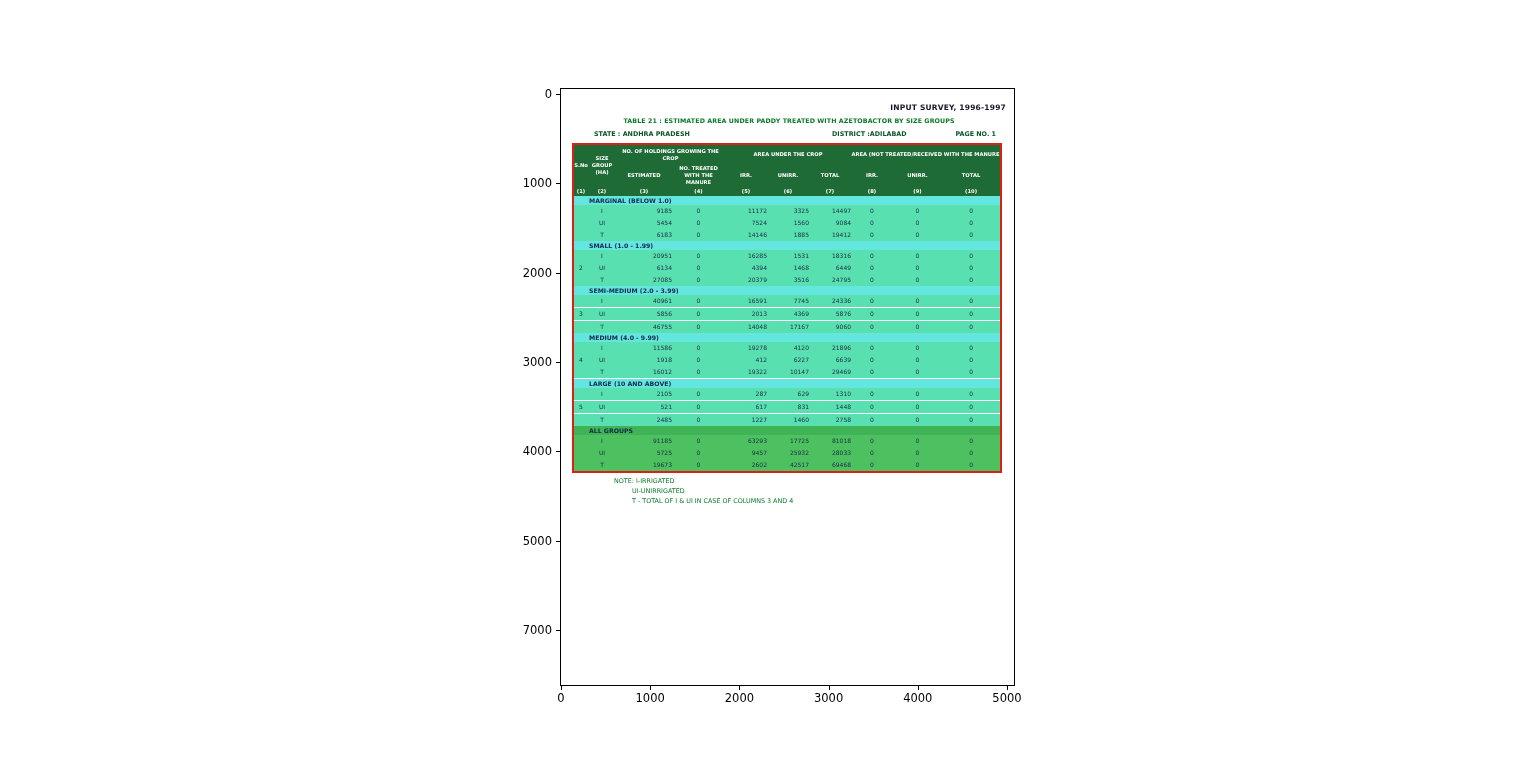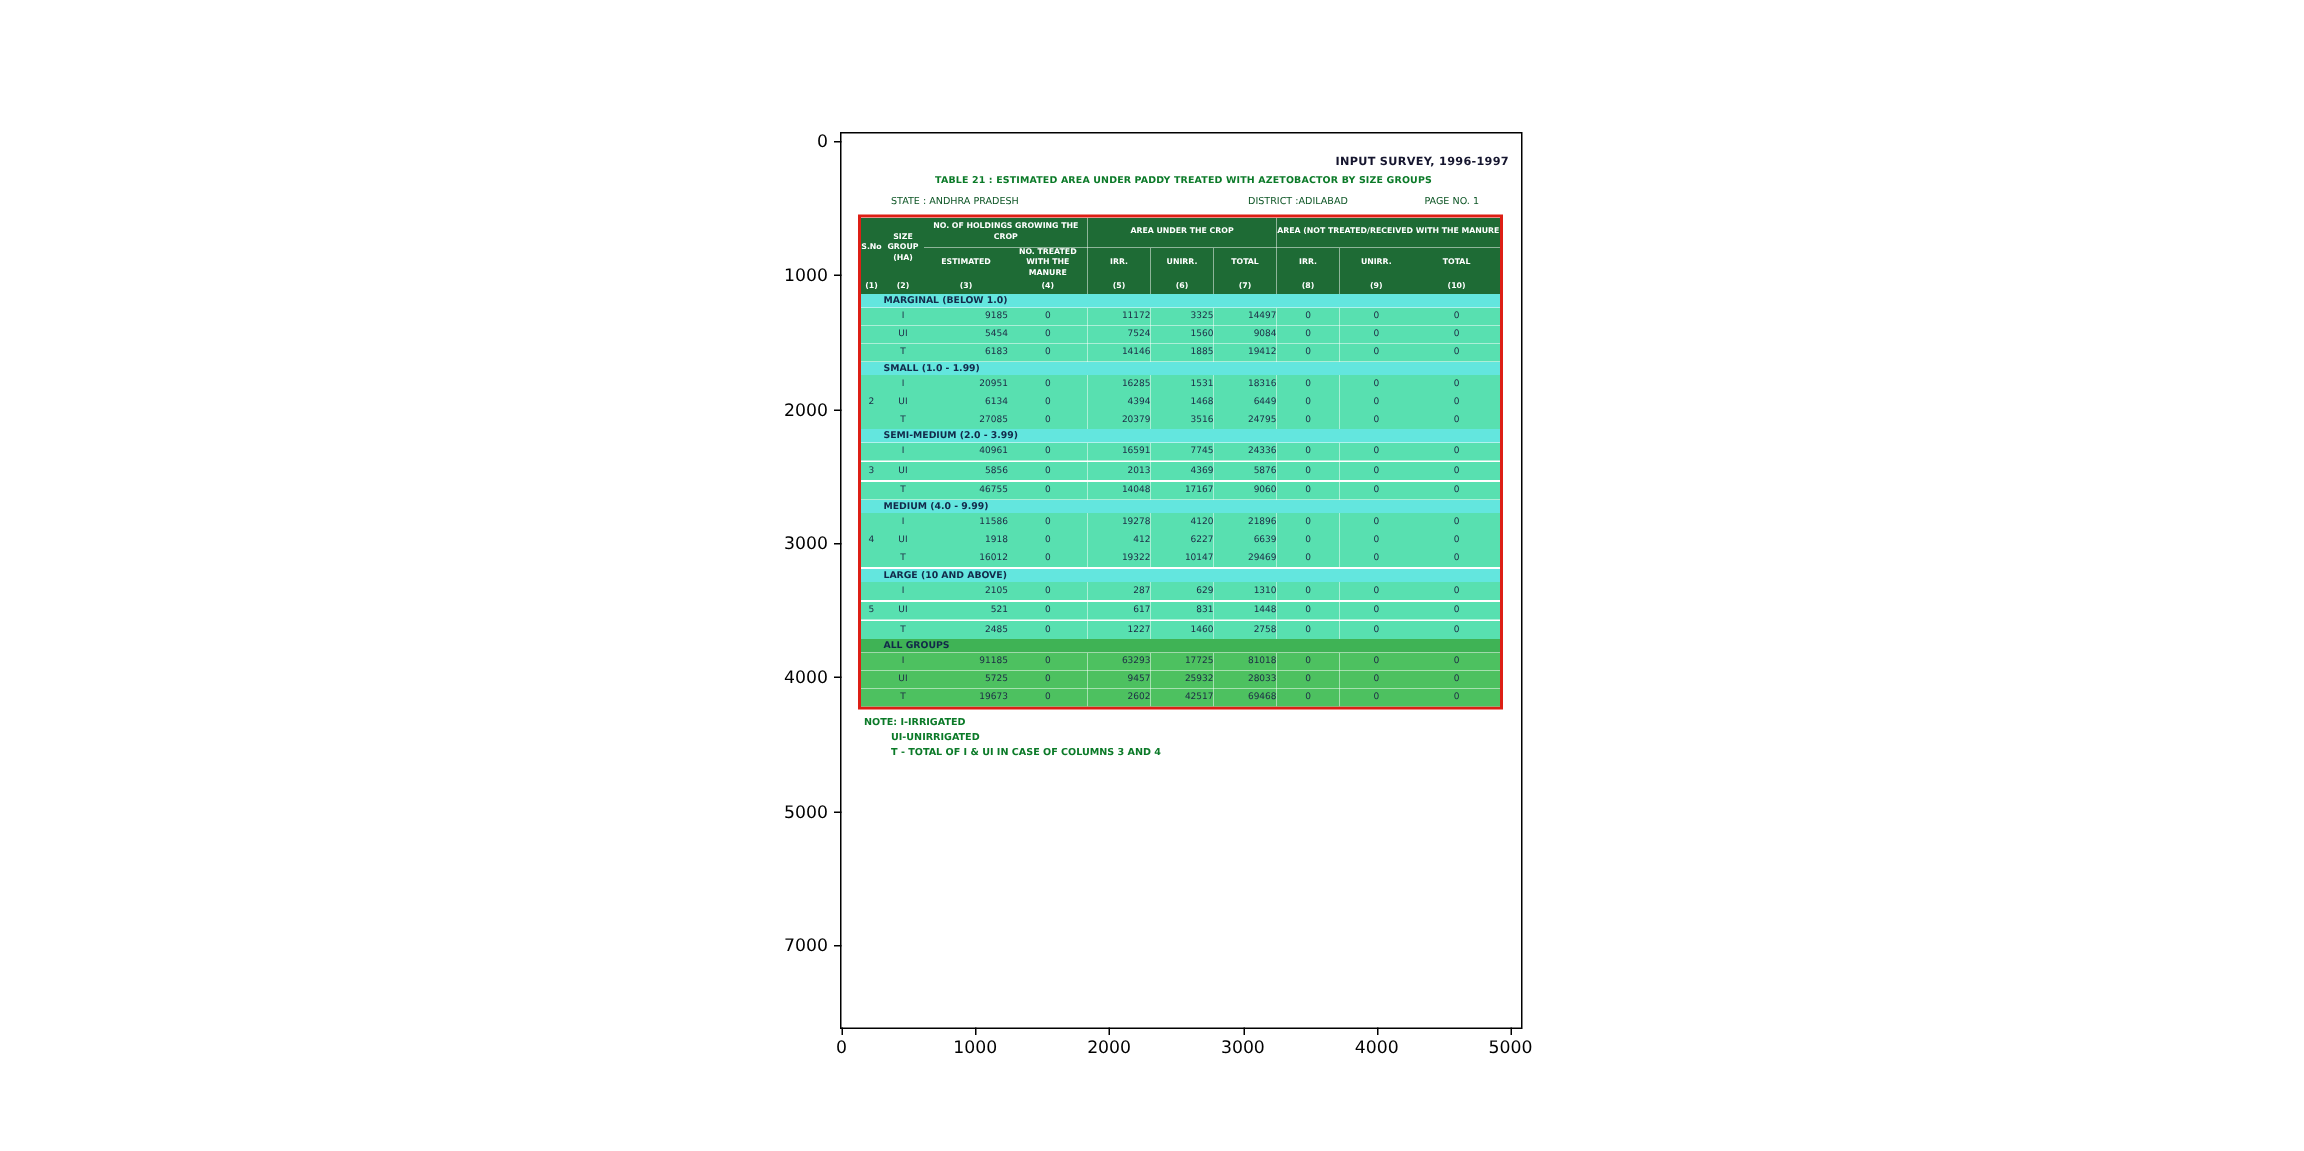--- a/index.html
+++ b/index.html
@@ -8,44 +8,44 @@
   .axes{position:absolute;left:560px;top:88px;width:453px;height:596px;border:1px solid #000;}
   .ytickmark{position:absolute;left:-5px;width:5px;height:1px;background:#000;}
   .yticklabel{position:absolute;right:calc(100% + 9px);width:40px;text-align:right;
        font-size:11.5px;color:#000;line-height:12px;}
   .xtickmark{position:absolute;bottom:-5px;width:1px;height:5px;background:#000;}
   .xticklabel{position:absolute;top:calc(100% + 7px);width:40px;margin-left:-20px;text-align:center;
        font-size:11.5px;color:#000;line-height:12px;}
   .doc{position:absolute;left:11px;top:12px;width:434px;}
   .doc-title{text-align:right;margin-top:2px;font-size:7.5px;font-weight:bold;color:#15152e;letter-spacing:.2px;}
   .doc-subtitle{text-align:center;margin-top:5px;font-size:6.3px;font-weight:bold;color:#0b7a28;letter-spacing:.1px;}
-  .doc-meta{position:relative;height:9px;margin-top:6px;font-size:6.4px;font-weight:normal;color:#0e5626;}
+  .doc-meta{position:relative;height:9px;margin-top:6px;font-size:6.4px;font-weight:bold;color:#0e5626;}
   .meta-state{position:absolute;left:22px;}
   .meta-district{position:absolute;left:216px;padding-left:44px;}
-  .meta-page{position:absolute;right:20px;}
+  .meta-page{position:absolute;right:10px;}
   .tablebox{margin-top:4px;border:2px solid #dd1f15;width:430px;box-sizing:border-box;}
   table.survey{border-collapse:collapse;table-layout:fixed;width:426px;}
   table.survey td,table.survey th{overflow:hidden;white-space:normal;padding:0;}
   .hd{background:#1e6b35;color:#fff;font-weight:bold;font-size:5.2px;text-align:center;
       vertical-align:middle;line-height:1.35;padding:1px;}
   tr.hrow1{height:20px;} tr.hrow2{height:16px;} tr.hrow3{height:10px;}
   tr.hrow3 td{background:#1e6b35;color:#fff;font-weight:bold;font-size:5.2px;text-align:center;}
   tr.ghead td{background:#63e6de;color:#12294a;font-weight:bold;font-size:6.2px;
       text-align:left;padding-left:15px;height:9px;line-height:9px;}
   tr.drow{height:12px;}
   tr.drow td{background:#58e0b0;color:#1d2b45;font-size:6px;line-height:12px;}
   tr.allhead td{background:#3fb355;}
   tr.allrow td{background:#4dc160;}
   tr.sepb td{border-bottom:1px solid #fff;}
   tr.sept td{border-top:1px solid #fff;}
   td.c1,td.c2{text-align:center;}
   td.c3{text-align:right;padding-right:10px;}
   td.c5,td.c6,td.c7{text-align:right;padding-right:5px;}
   td.c4,td.c8,td.c9,td.c10{text-align:center;}
-  .notes{margin-top:3px;font-size:6.4px;font-weight:bold;color:#0b7a28;line-height:10px;}
+  .notes{margin-top:3px;font-size:6.4px;font-weight:normal;color:#0b7a28;line-height:10px;margin-left:38px;}
   .note-line1{margin-left:4px;}
   .note-line2,.note-line3{margin-left:22px;}
 </style>
 </head>
 <body>
 
 <div class="fig">
   <div class="axes" id="axes">
 
     <div class="doc">

